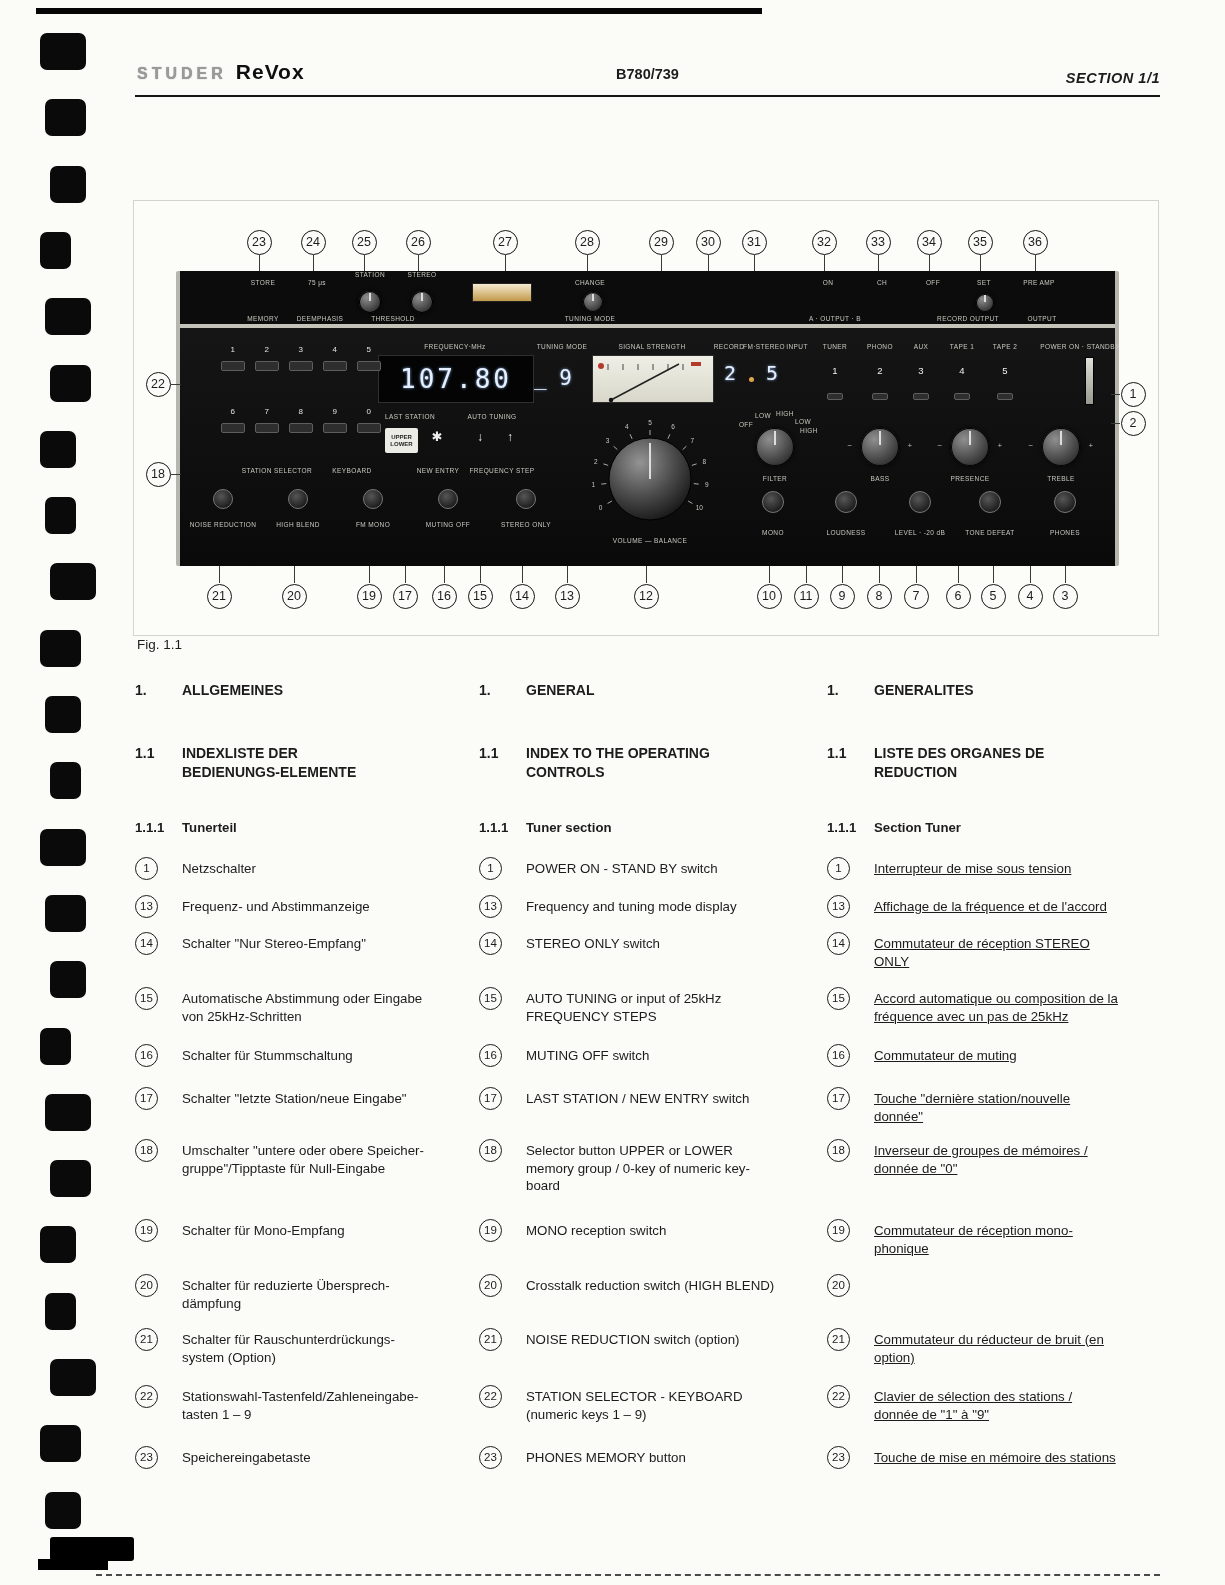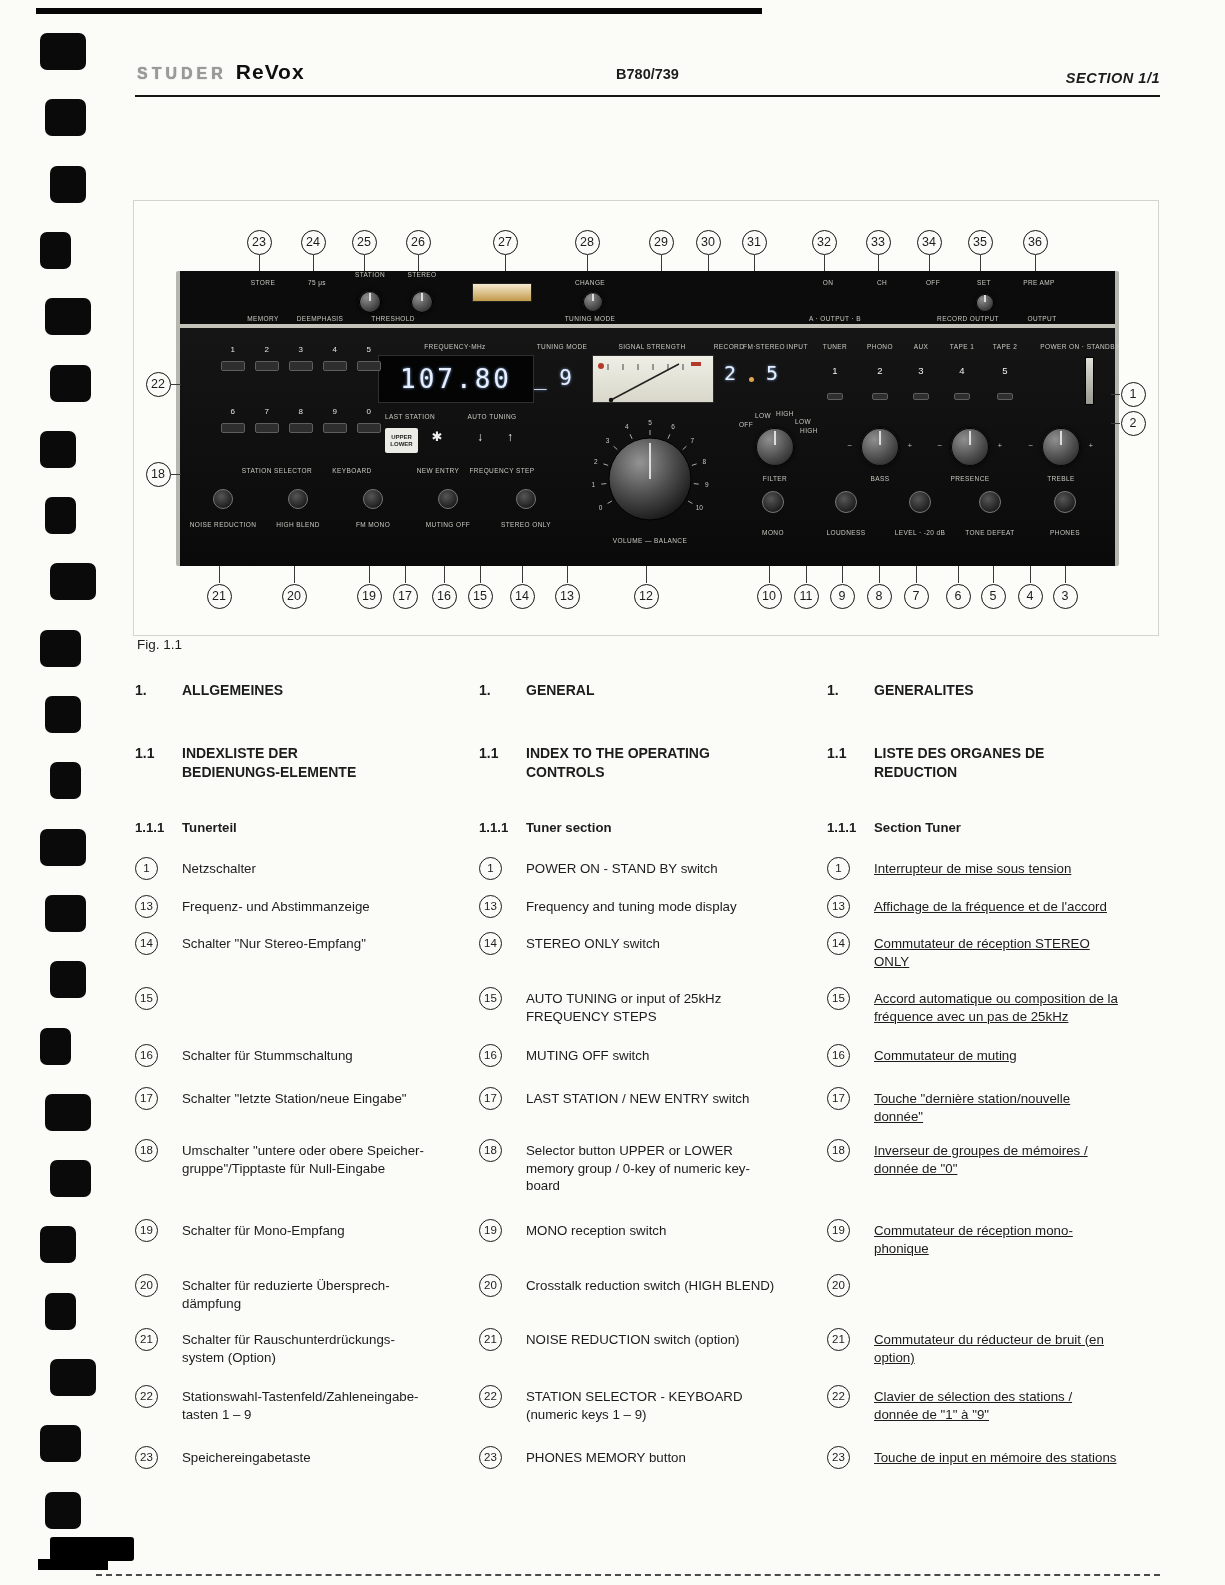--- a/index.html
+++ b/index.html
@@ -384,20 +384,21 @@
         <div class="item" style="min-height: 55px;">
           <span class="bwrap">
             <span class="badge">14</span>
           </span>
           <span class="itext">Schalter "Nur Stereo-Empfang"</span>
         </div>
         <div class="item" style="min-height: 57px;">
           <span class="bwrap">
             <span class="badge">15</span>
           </span>
+          <span class="itext">Automatische Abstimmung oder Eingabe von 25kHz-Schritten</span>
         </div>
         <div class="item" style="min-height: 43px;">
           <span class="bwrap">
             <span class="badge">16</span>
           </span>
           <span class="itext">Schalter für Stummschaltung</span>
         </div>
         <div class="item" style="min-height: 52px;">
           <span class="bwrap">
             <span class="badge">17</span>
@@ -602,21 +603,21 @@
         <div class="item" style="min-height: 61px;">
           <span class="bwrap">
             <span class="badge">22</span>
           </span>
           <span class="itext">Clavier de sélection des stations / donnée de "1" à "9"</span>
         </div>
         <div class="item" style="min-height: 30px;">
           <span class="bwrap">
             <span class="badge">23</span>
           </span>
-          <span class="itext">Touche de input en mémoire des stations</span>
+          <span class="itext">Touche de mise en mémoire des stations</span>
         </div>
       </div>
     </main>
 
   <div class="blob1"></div>
   <div class="blob2"></div>
   <div class="bottom-dash"></div>
 </div>
 
 </body></html>

